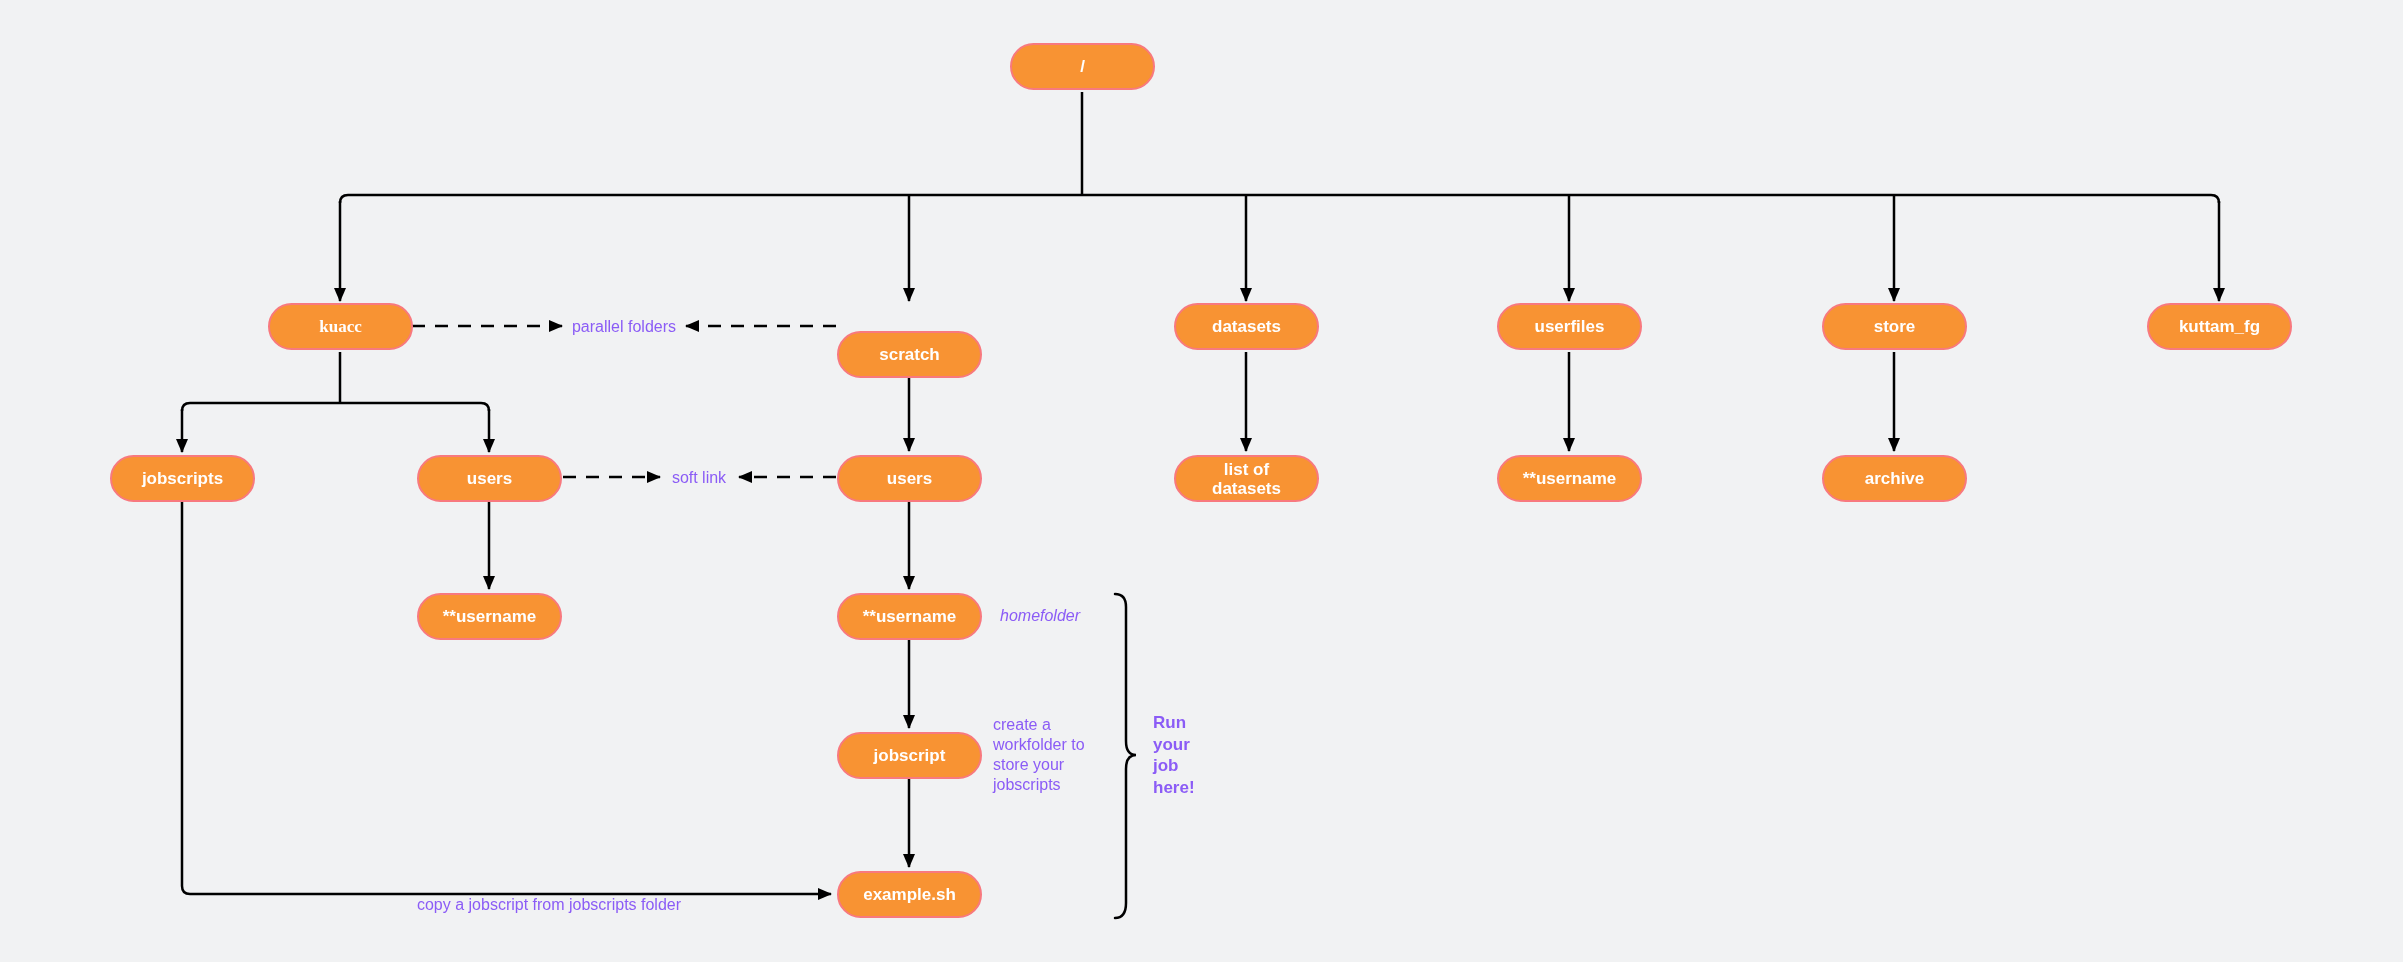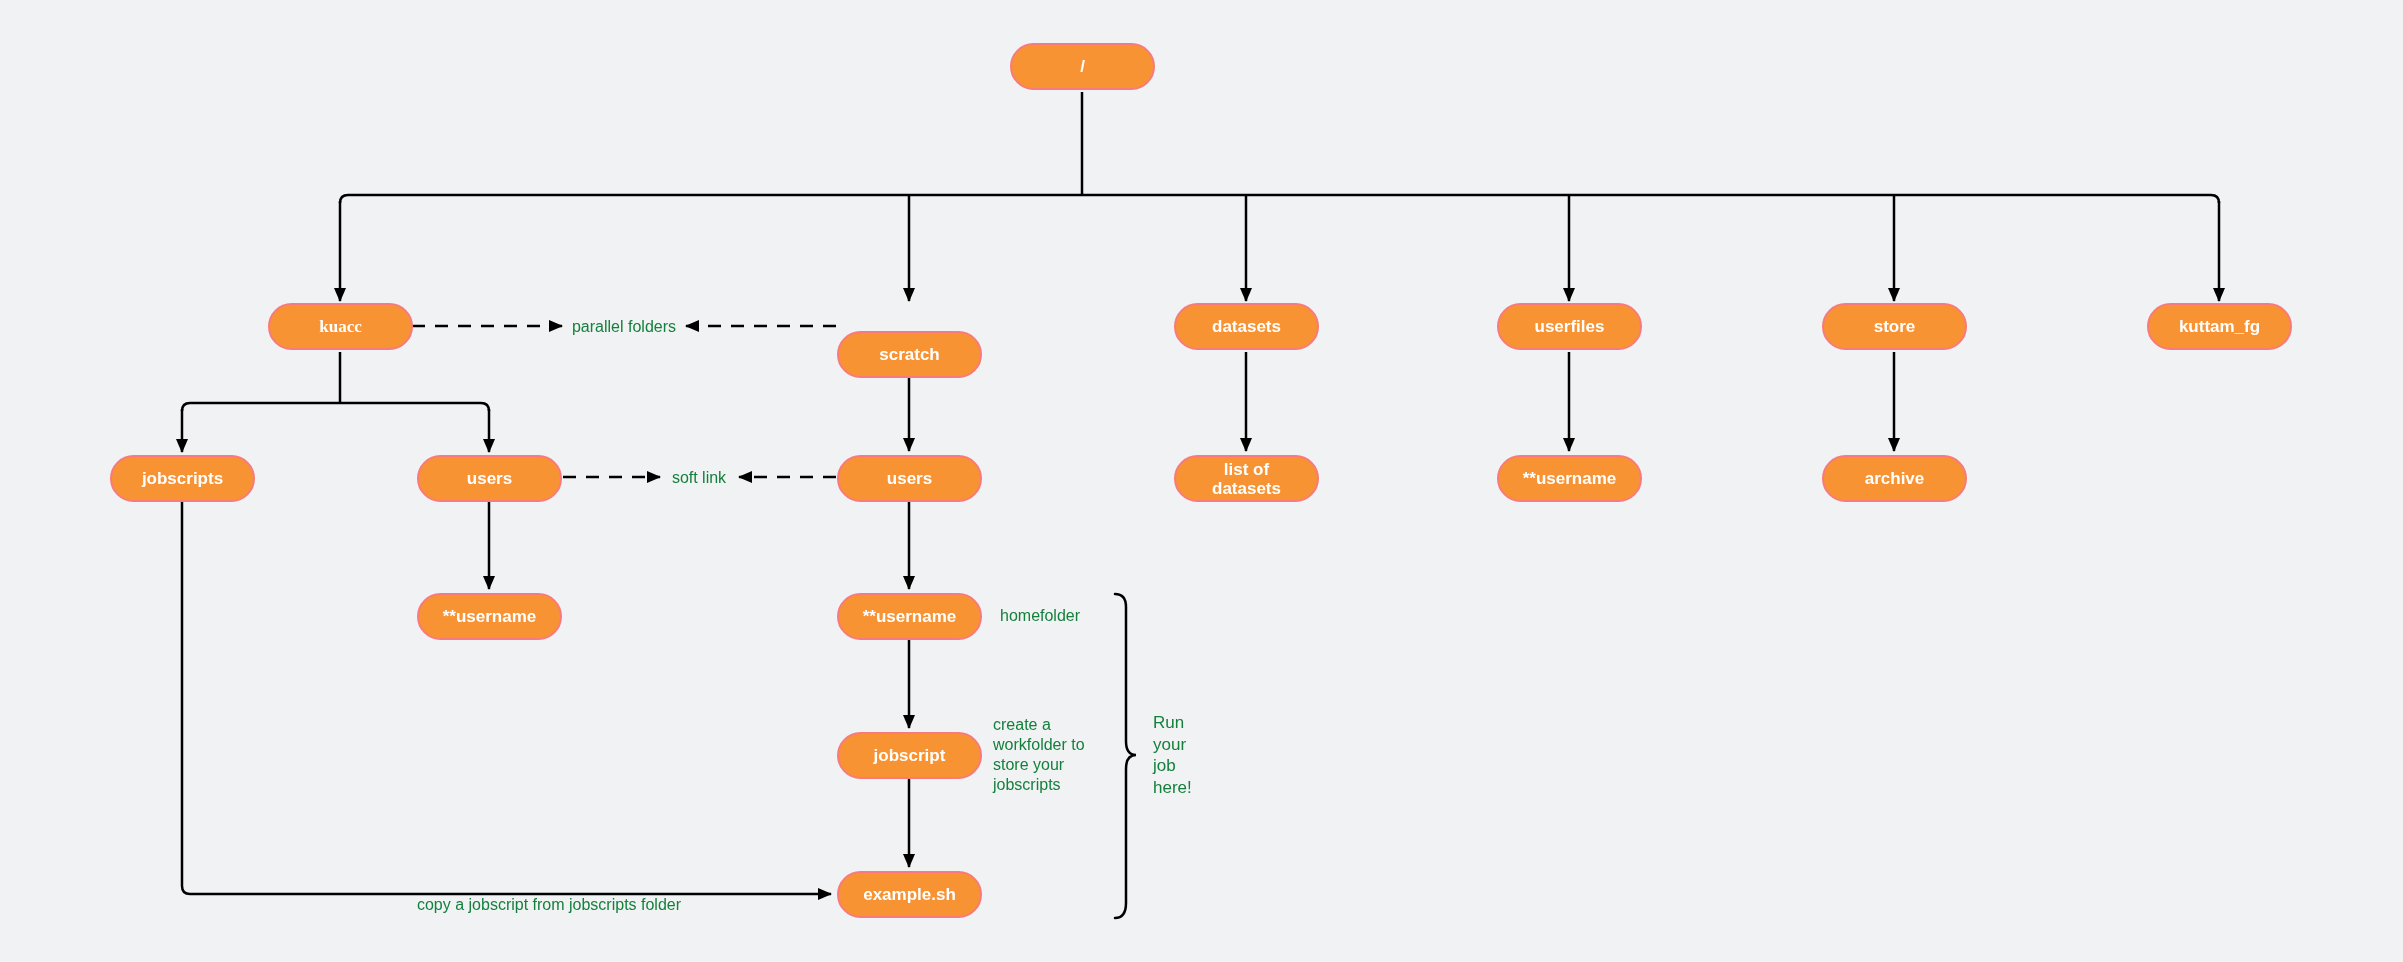--- a/index.html
+++ b/index.html
@@ -25,28 +25,28 @@
     font-weight: bold;
     line-height: 19px;
     display: flex;
     align-items: center;
     justify-content: center;
     text-align: center;
     white-space: pre-line;
   }
   .note {
     position: absolute;
-    color: #15803d;
+    color: #8b5cf6;
     font-size: 16px;
     line-height: 20px;
     white-space: pre-line;
   }
   .note.centered { transform: translate(-50%, -50%); white-space: nowrap; }
   .note.vcenter { transform: translateY(-50%); }
-  .note.bold { font-weight: normal; font-size: 17px; line-height: 21.5px; }
+  .note.bold { font-weight: bold; font-size: 17px; line-height: 21.5px; }
 </style>
 </head>
 <body>
 
 <div class="canvas">
 
   <svg class="edges" viewBox="0 0 2403 962">
     <defs>
       <marker id="arrow" viewBox="0 0 14 12" markerWidth="14" markerHeight="12" refX="13" refY="6" orient="auto" markerUnits="userSpaceOnUse">
         <path d="M0,0 L14,6 L0,12 Z" fill="#000000"></path>
@@ -110,21 +110,21 @@
   <div class="node" style="left:1822px; top:455px;">archive</div>
 
   <div class="node" style="left:417px;  top:593px;">**username</div>
   <div class="node" style="left:837px;  top:593px;">**username</div>
 
   <div class="node" style="left:837px;  top:732px;">jobscript</div>
   <div class="node" style="left:837px;  top:871px;">example.sh</div>
 
   <div class="note centered" style="left:624px; top:327px;">parallel folders</div>
   <div class="note centered" style="left:699px; top:478px;text-align:center;">soft link</div>
-  <div class="note vcenter" style="left:1000px; top:616px;">homefolder</div>
+  <div class="note vcenter" style="left:1000px; top:616px;font-style:italic;">homefolder</div>
   <div class="note vcenter" style="left:993px; top:755px;">create a
 workfolder to
 store your
 jobscripts</div>
   <div class="note vcenter bold" style="left:1153px; top:755px;">Run
 your
 job
 here!</div>
   <div class="note centered" style="left:549px; top:905px;">copy a jobscript from jobscripts folder</div>
 

